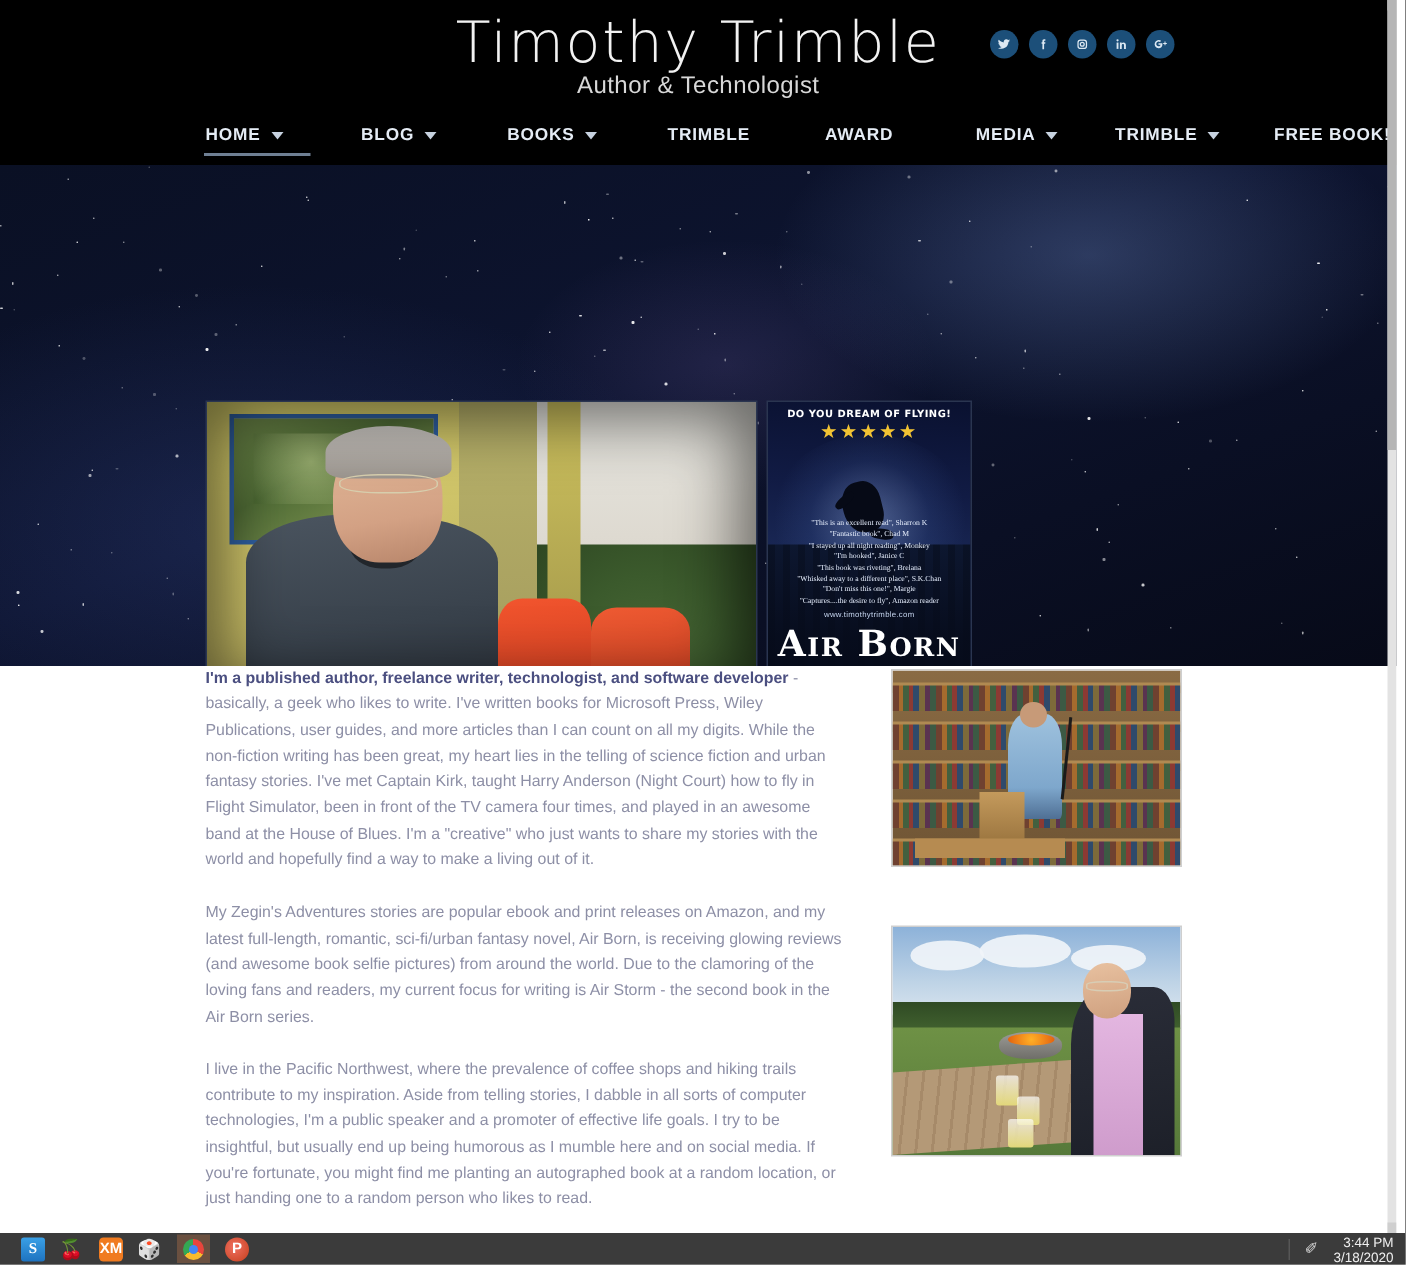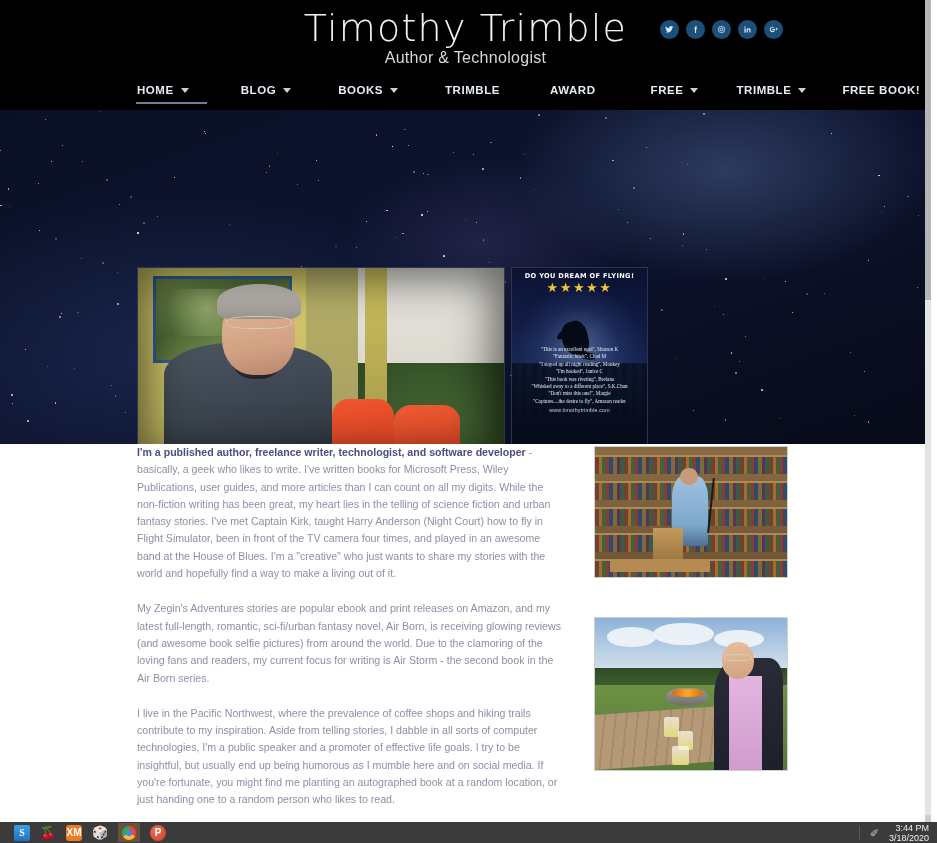--- a/index.html
+++ b/index.html
@@ -428,21 +428,21 @@
         <div class="nav-gap-3"></div>
         <div class="nav-item">
           <span>TRIMBLE</span>
         </div>
         <div class="nav-gap-4"></div>
         <div class="nav-item">
           <span>AWARD</span>
         </div>
         <div class="nav-gap-5"></div>
         <div class="nav-item">
-          <span>FREE</span>
+          <span>MEDIA</span>
           <span class="caret"></span>
         </div>
         <div class="nav-gap-6"></div>
         <div class="nav-item">
           <span>TRIMBLE</span>
           <span class="caret"></span>
         </div>
         <div class="nav-gap-7"></div>
         <div class="nav-item">
           <span>FREE BOOK!</span>
@@ -650,20 +650,21 @@
           <div class="ab-stars">★★★★★</div>
           <div class="ab-quotes" style="white-space:pre-line;">"This is an excellent read", Sharron K
 "Fantastic book", Chad M
 "I stayed up all night reading", Monkey
 "I'm hooked", Janice C
 "This book was riveting", Brelana
 "Whisked away to a different place", S.K.Chan
 "Don't miss this one!", Margie
 "Captures....the desire to fly", Amazon reader</div>
           <div class="ab-url">www.timothytrimble.com</div>
+          <div class="ab-title">Air Born</div>
 
         </div>
 
       </div>
 
     </div>
 
     <div class="main">
       <div class="bio">
         <p>

